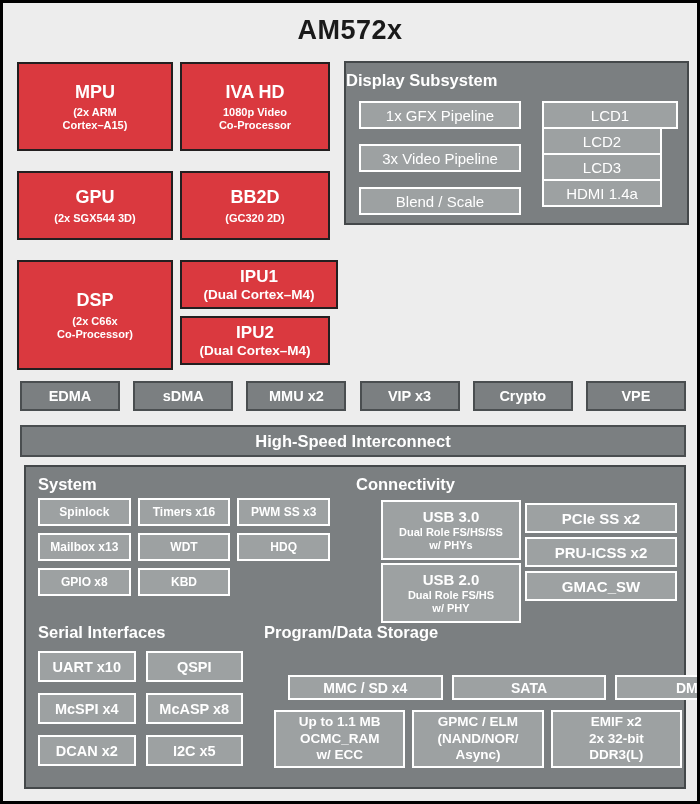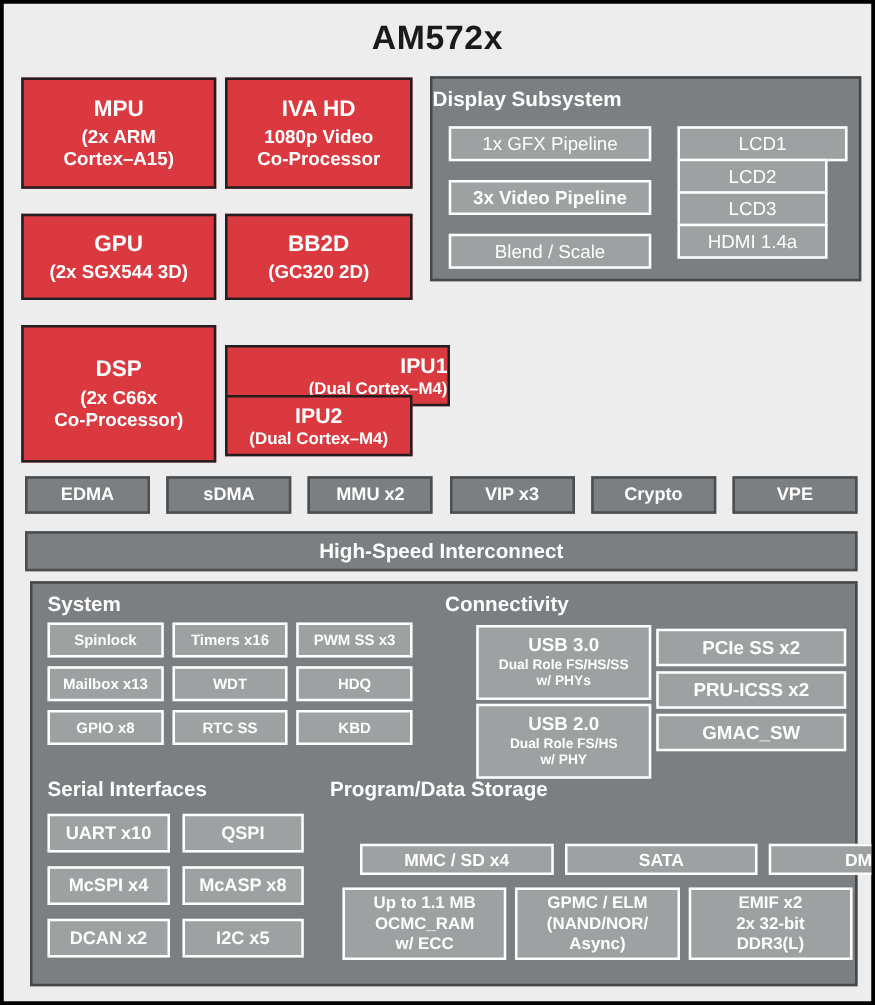--- a/index.html
+++ b/index.html
@@ -22,21 +22,21 @@
   
   .red-block {
     background:#da393f;
     border:2px solid #231f20;
     color:#fff;
     display:flex; flex-direction:column;
     align-items:center; justify-content:center;
     text-align:center;
   }
   .rb-title { font-size:18px; font-weight:bold; line-height:1.25; }
-  .rb-sub   { font-size:15px; font-weight:bold; line-height:1.2; white-space:pre-line; margin-top:3px; }
+  .rb-sub   { font-size:11px; font-weight:bold; line-height:1.2; white-space:pre-line; margin-top:3px; }
   .rb-small .rb-title { font-size:17px; }
   .rb-small .rb-sub   { font-size:13.5px; margin-top:0; }
   
   .gray-panel {
     background:#7b7f81;
     border:2px solid #44484a;
   }
   .panel-title {
     color:#fff; font-weight:bold; font-size:16.5px;
   }
@@ -134,34 +134,34 @@
     <div class="rb-title">BB2D</div>
     <div class="rb-sub">(GC320 2D)</div>
   </div>
 
   <div class="abs red-block" style="left:14px; top:257px; width:156px; height:110px;">
     <div class="rb-title">DSP</div>
     <div class="rb-sub">(2x C66x
 Co-Processor)</div>
   </div>
 
-  <div class="abs red-block rb-small" style="left:177px; top:273px; width:180px; height:49px;align-items:flex-end;">
+  <div class="abs red-block rb-small" style="left:177px; top:257px; width:158px; height:49px;">
     <div class="rb-title">IPU1</div>
     <div class="rb-sub">(Dual Cortex–M4)</div>
   </div>
 
   <div class="abs red-block rb-small" style="left:177px; top:313px; width:150px; height:49px;">
     <div class="rb-title">IPU2</div>
     <div class="rb-sub">(Dual Cortex–M4)</div>
   </div>
 
   <div class="abs gray-panel" style="left:341px; top:58px; width:345px; height:164px;">
     <div class="abs panel-title" style="left:0; top:8px; width:100%;">Display Subsystem</div>
     <div class="abs light-box dss-box" style="left:13px; top:38px; width:162px; height:28px;">1x GFX Pipeline</div>
-    <div class="abs light-box dss-box" style="left:13px; top:81px; width:162px; height:28px;font-weight:bold;">3x Video Pipeline</div>
+    <div class="abs light-box dss-box" style="left:13px; top:81px; width:162px; height:28px;">3x Video Pipeline</div>
     <div class="abs light-box dss-box" style="left:13px; top:124px; width:162px; height:28px;">Blend / Scale</div>
     <div class="abs light-box dss-box" style="left:196px; top:38px; width:136px; height:28px;">LCD1</div>
     <div class="abs light-box dss-box" style="left:196px; top:64px; width:120px; height:28px;">LCD2</div>
     <div class="abs light-box dss-box" style="left:196px; top:90px; width:120px; height:28px;">LCD3</div>
     <div class="abs light-box dss-box" style="left:196px; top:116px; width:120px; height:28px;">HDMI 1.4a</div>
   </div>
 
   <div class="abs dma-row">
     <div class="dark-box">EDMA</div>
     <div class="dark-box">sDMA</div>
@@ -177,21 +177,20 @@
 
     <div class="abs panel-title" style="left:12px; top:8px; width:292px;">System</div>
     <div class="abs sys-grid">
       <div class="light-box bold-box">Spinlock</div>
       <div class="light-box bold-box">Timers x16</div>
       <div class="light-box bold-box">PWM SS x3</div>
       <div class="light-box bold-box">Mailbox x13</div>
       <div class="light-box bold-box">WDT</div>
       <div class="light-box bold-box">HDQ</div>
       <div class="light-box bold-box">GPIO x8</div>
-      <div class="light-box bold-box">RTC SS</div>
       <div class="light-box bold-box">KBD</div>
     </div>
 
     <div class="abs panel-title" style="left:330px; top:8px; width:320px;">Connectivity</div>
     <div class="abs usb-col">
       <div class="light-box usb-box">
         <div class="usb-title">USB 3.0</div>
         <div class="usb-sub">Dual Role FS/HS/SS
 w/ PHYs</div>
       </div>

